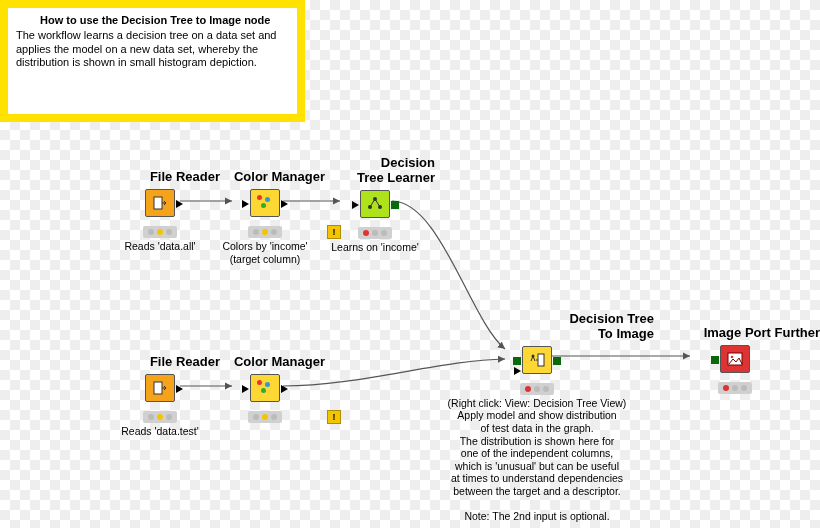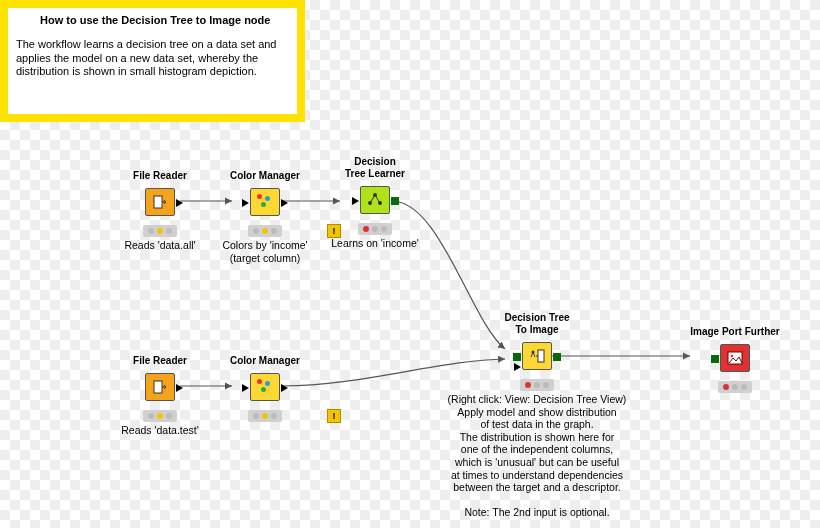--- a/index.html
+++ b/index.html
@@ -30,28 +30,28 @@
     position: absolute;
     left: 0; top: 0;
     width: 305px; height: 122px;
     background: #fff;
     border: 8px solid #ffe200;
     box-sizing: border-box;
     padding: 6px 8px;
     font-size: 11px;
     line-height: 1.25;
   }
-  .sticky .title { font-weight: bold; margin-bottom: 10px; padding-left: 24px; }
+  .sticky .title { font-weight: bold; margin-bottom: 1px; padding-left: 24px; }
   .node {
     position: absolute;
     width: 120px;
     text-align: center;
   }
   .node.wide { width: 234px; }
-  .node-title { font-weight: bold; font-size: 10px; line-height: 1.15; margin-bottom: 4px; min-height: 14px; }
+  .node-title { font-weight: bold; font-size: 13px; line-height: 1.15; margin-bottom: 4px; min-height: 14px; text-align: right; }
   .node-title.two { min-height: 26px; }
   .node-body { position: relative; height: 34px; display: flex; justify-content: center; }
   .node-icon {
     width: 28px; height: 26px;
     border: 1px solid #555;
     border-radius: 2px;
     display: flex;
     align-items: center;
     justify-content: center;
     position: relative;

